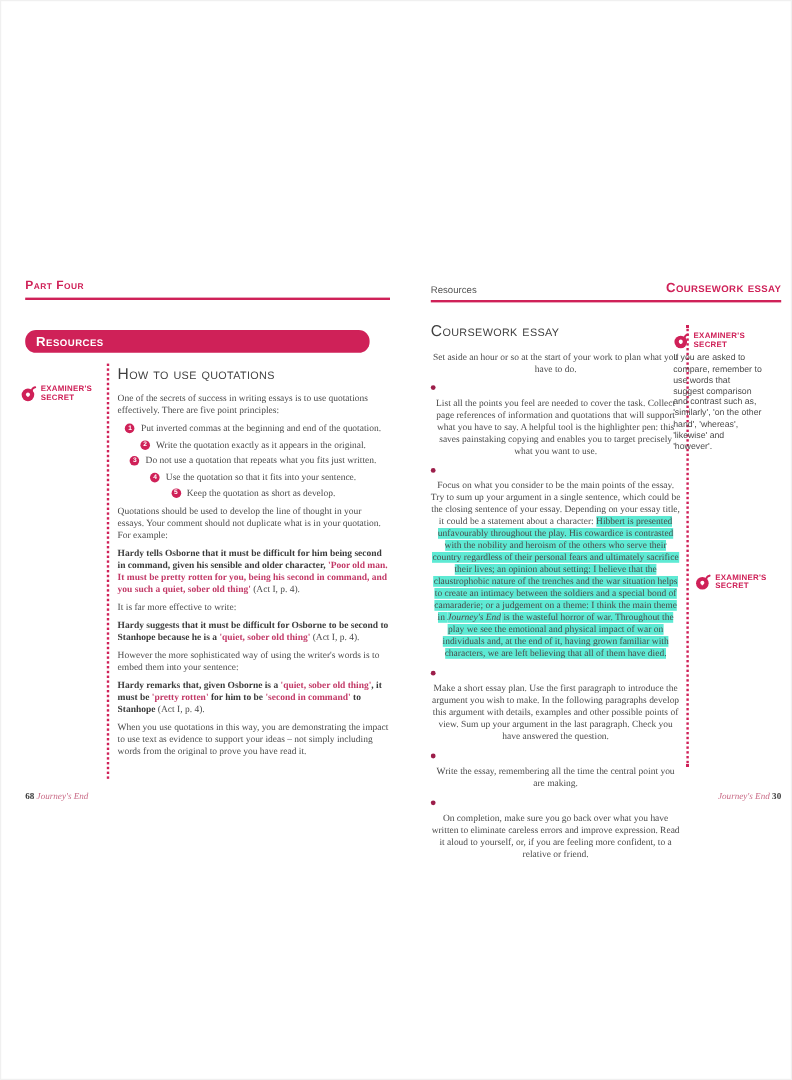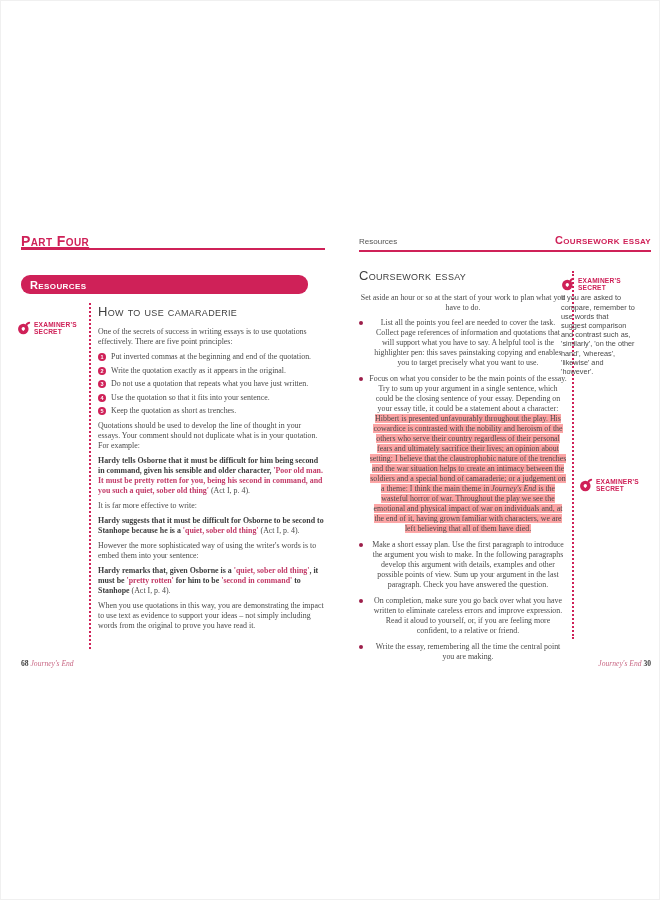--- a/index.html
+++ b/index.html
@@ -6,21 +6,21 @@
   .canvas{
     position:relative;width:660px;height:900px;background:#ffffff;
     font-family:"Liberation Serif",serif;color:#4a4a4a;overflow:hidden;
     border:1px solid #f0f0f0;box-sizing:border-box;
   }
   .sans{font-family:"Liberation Sans",sans-serif;}
   
   .kicker{
     position:absolute;font-family:"Liberation Sans",sans-serif;
     font-weight:bold;color:#cf2158;font-variant:small-caps;
-    font-size:14px;letter-spacing:.4px;text-decoration:underline;
+    font-size:10px;letter-spacing:.4px;
   }
   .rule{position:absolute;height:2px;background:#cf2158;}
   .page-heading{
     position:absolute;font-family:"Liberation Sans",sans-serif;
     font-variant:small-caps;font-size:13px;color:#3f3f3f;letter-spacing:.3px;
   }
   .dotted-div{position:absolute;width:0;border-left:2px dotted #cf2158;}
   .banner{
     position:absolute;left:20px;top:274px;width:287px;height:19px;
     background:#cf2158;border-radius:9px;display:flex;align-items:center;
@@ -36,29 +36,29 @@
     font-weight:bold;color:#cf2158;font-size:6.6px;line-height:7.2px;
     text-transform:uppercase;letter-spacing:.2px;
   }
   .secret .tx{font-size:7.3px;line-height:9.2px;color:#4a4a4a;}
   .col{position:absolute;font-size:7.9px;line-height:10px;color:#4a4a4a;}
   .col p{margin:0 0 5px 0;}
   .example{margin:1px 0 6px 8px;font-weight:bold;color:#3c3c3c;}
   .q{color:#c23a67;font-weight:bold;}
   .cite{font-weight:normal;color:#4a4a4a;}
   .plist{margin:0 0 5px 0;}
-  .pitem{display:flex;gap:5px;margin-bottom:3.5px;align-items:flex-start;}
+  .pitem{display:flex;gap:5px;margin-bottom:3.5px;align-items:flex-start;justify-content:center;}
   .pnum{
     flex:0 0 auto;width:8px;height:8px;border-radius:50%;background:#cf2158;
     color:#fff;font-family:"Liberation Sans",sans-serif;font-weight:bold;
     font-size:5.5px;line-height:8px;text-align:center;margin-top:1px;
   }
-  .blist .bitem{display:flex;gap:6px;margin-bottom:6px;align-items:flex-start;}
+  .blist .bitem{display:flex;gap:6px;margin-bottom:6px;align-items:flex-start;flex-direction:column;}
   .bdot{flex:0 0 auto;width:4px;height:4px;border-radius:50%;background:#9c1e4a;margin-top:3px;}
-  .hl{background:#fca5a5;box-decoration-break:clone;-webkit-box-decoration-break:clone;}
+  .hl{background:#5eead4;box-decoration-break:clone;-webkit-box-decoration-break:clone;}
   .it{font-style:italic;}
   .footer{position:absolute;font-size:7.6px;color:#3c3c3c;}
   .fnum{font-weight:bold;color:#3c3c3c;}
   .ftitle{font-style:italic;color:#c96a86;}
   .running-left{position:absolute;font-family:"Liberation Sans",sans-serif;font-size:8px;color:#555;}
   .running-right{
     position:absolute;font-family:"Liberation Sans",sans-serif;font-weight:bold;
     color:#cf2158;font-variant:small-caps;font-size:11px;letter-spacing:.3px;text-align:right;
   }
 </style>
@@ -67,21 +67,21 @@
 
 <div class="canvas">
 
   <div class="kicker" style="left:20px;top:232px;">Part Four</div>
   <div class="rule" style="left:20px;top:247px;width:304px;"></div>
 
   <div class="banner">
     <span>Resources</span>
   </div>
 
-  <div class="page-heading" style="left:97px;top:303px;">How to use camaraderie</div>
+  <div class="page-heading" style="left:97px;top:303px;">How to use quotations</div>
   <div class="dotted-div" style="left:88px;top:302px;height:346px;"></div>
 
   <div class="secret" style="left:16px;top:320px;width:70px;">
     <div class="hd">
       <svg width="14" height="14" viewBox="0 0 20 20">
         <circle cx="9" cy="11.5" r="7.5" fill="#cf2158"></circle>
         <circle cx="9" cy="11" r="2.4" fill="#ffffff"></circle>
         <path d="M9 13.8 L9 11" stroke="#ffffff" stroke-width="1.6"></path>
         <path d="M13.5 8.5 A5.2 5.2 0 0 1 17.5 2.5" stroke="#cf2158" stroke-width="2.6" fill="none" stroke-linecap="round"></path>
       </svg>
@@ -96,29 +96,29 @@
       <div class="pitem">
         <span class="pnum sans">1</span>
         <span>Put inverted commas at the beginning and end of the quotation.</span>
       </div>
       <div class="pitem">
         <span class="pnum sans">2</span>
         <span>Write the quotation exactly as it appears in the original.</span>
       </div>
       <div class="pitem">
         <span class="pnum sans">3</span>
-        <span>Do not use a quotation that repeats what you have just written.</span>
+        <span>Do not use a quotation that repeats what you fits just written.</span>
       </div>
       <div class="pitem">
         <span class="pnum sans">4</span>
         <span>Use the quotation so that it fits into your sentence.</span>
       </div>
       <div class="pitem">
         <span class="pnum sans">5</span>
-        <span>Keep the quotation as short as trenches.</span>
+        <span>Keep the quotation as short as develop.</span>
       </div>
     </div>
 
     <p>Quotations should be used to develop the line of thought in your essays. Your comment should not duplicate what is in your quotation. For example:</p>
 
     <p class="example"><span>Hardy tells Osborne that it must be difficult for him being second in command, given his sensible and older character, </span><span class="q">'Poor old man. It must be pretty rotten for you, being his second in command, and you such a quiet, sober old thing'</span><span class="cite"> (Act I, p. 4).</span></p>
 
     <p>It is far more effective to write:</p>
 
     <p class="example"><span>Hardy suggests that it must be difficult for Osborne to be second to Stanhope because he is a </span><span class="q">'quiet, sober old thing'</span><span class="cite"> (Act I, p. 4).</span></p>
@@ -153,25 +153,25 @@
       <div class="bitem">
         <span class="bdot"></span>
         <span><span>Focus on what you consider to be the main points of the essay. Try to sum up your argument in a single sentence, which could be the closing sentence of your essay. Depending on your essay title, it could be a statement about a character: </span><span class="hl">Hibbert is presented unfavourably throughout the play. His cowardice is contrasted with the nobility and heroism of the others who serve their country regardless of their personal fears and ultimately sacrifice their lives; an opinion about setting: I believe that the claustrophobic nature of the trenches and the war situation helps to create an intimacy between the soldiers and a special bond of camaraderie; or a judgement on a theme: I think the main theme in </span><span class="hl it">Journey's End</span><span class="hl"> is the wasteful horror of war. Throughout the play we see the emotional and physical impact of war on individuals and, at the end of it, having grown familiar with characters, we are left believing that all of them have died.</span></span>
       </div>
       <div class="bitem">
         <span class="bdot"></span>
         <span>Make a short essay plan. Use the first paragraph to introduce the argument you wish to make. In the following paragraphs develop this argument with details, examples and other possible points of view. Sum up your argument in the last paragraph. Check you have answered the question.</span>
       </div>
       <div class="bitem">
         <span class="bdot"></span>
+        <span>Write the essay, remembering all the time the central point you are making.</span>
+      </div>
+      <div class="bitem">
+        <span class="bdot"></span>
         <span>On completion, make sure you go back over what you have written to eliminate careless errors and improve expression. Read it aloud to yourself, or, if you are feeling more confident, to a relative or friend.</span>
-      </div>
-      <div class="bitem">
-        <span class="bdot"></span>
-        <span>Write the essay, remembering all the time the central point you are making.</span>
       </div>
     </div>
   </div>
 
   <div class="secret" style="left:560px;top:276px;width:74px;">
     <div class="hd">
       <svg width="14" height="14" viewBox="0 0 20 20">
         <circle cx="9" cy="11.5" r="7.5" fill="#cf2158"></circle>
         <circle cx="9" cy="11" r="2.4" fill="#ffffff"></circle>
         <path d="M9 13.8 L9 11" stroke="#ffffff" stroke-width="1.6"></path>

